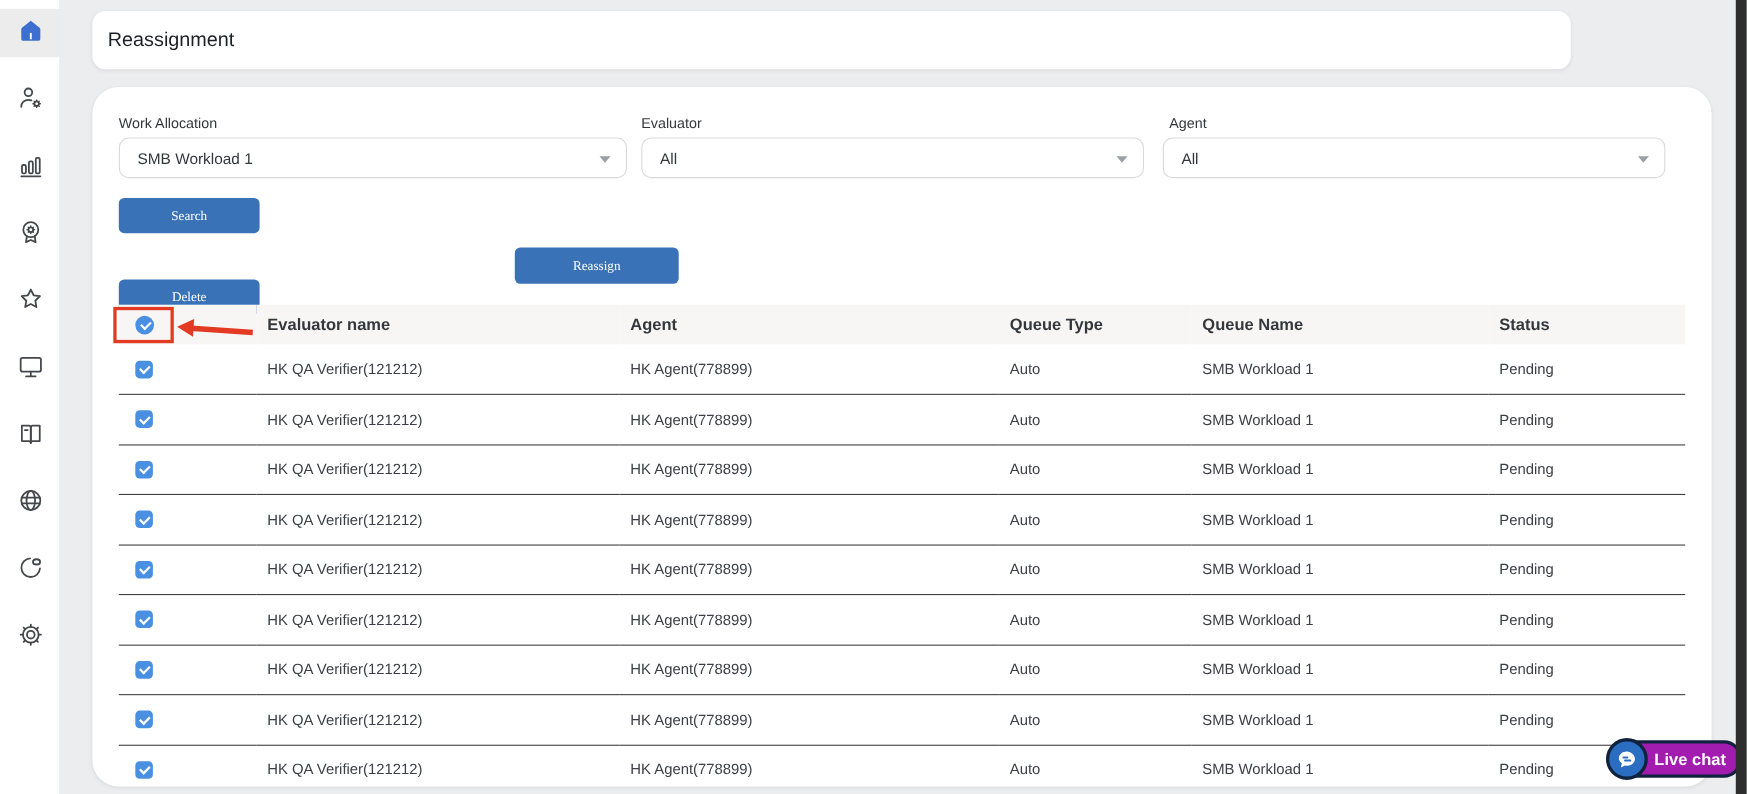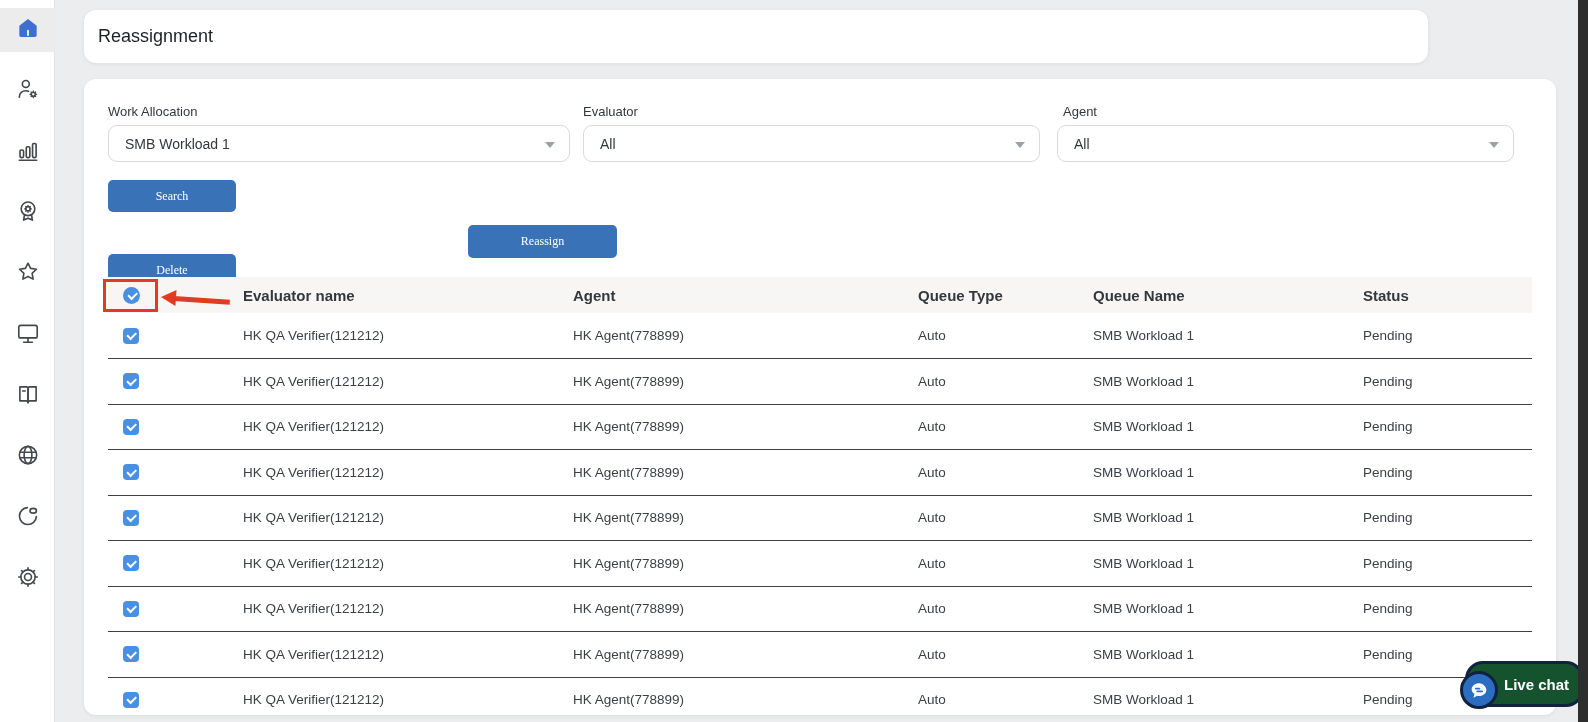--- a/index.html
+++ b/index.html
@@ -25,21 +25,21 @@
   .nav-item svg .thin { stroke-width:1.1; }
   
   .title-card {
     position:absolute; left:84px; top:10px; width:1344px; height:53px;
     background:#fff; border-radius:12px; box-shadow:0 1px 4px rgba(0,0,0,.07);
     display:flex; align-items:center; padding-left:14px;
   }
   .page-title { font-size:18px; color:#1d2025; }
   .main-card {
     position:absolute; left:84px; top:79px; width:1472px; height:636px;
-    background:#fff; border-radius:12px; box-shadow:0 1px 4px rgba(0,0,0,.07);
+    background:#fff; border-radius:24px; box-shadow:0 1px 4px rgba(0,0,0,.07);
     overflow:hidden;
     padding-left:12px;
   }
   
   .field-label { position:absolute; top:25px; font-size:13px; color:#33373c; }
   .dropdown {
     position:absolute; top:46px; height:37px;
     border:1px solid #d8d9db; border-radius:9px; background:#fff;
     display:flex; align-items:center; padding:0 16px;
     font-size:14px; color:#33373c; cursor:pointer;
@@ -78,22 +78,22 @@
   .anno-arrow { position:absolute; left:161px; top:289px; width:70px; height:16px; z-index:9; transform:rotate(4deg); transform-origin:left center; pointer-events:none; }
   .anno-arrow .head {
     position:absolute; left:0; top:0; width:0; height:0;
     border-top:8px solid transparent; border-bottom:8px solid transparent;
     border-right:15px solid #e23a23;
   }
   .anno-arrow .shaft { position:absolute; left:13px; top:5.5px; width:56px; height:5px; background:#e23a23; }
   
   .livechat { position:absolute; right:4px; bottom:13px; z-index:20; cursor:pointer; }
   .lc-pill {
-    position:absolute; right:0; bottom:2px; width:119px; height:46px;
-    background:#14532d; border:3px solid #10223e; border-radius:18px;
+    position:absolute; right:0; bottom:2px; width:119px; height:34px;
+    background:#a21caf; border:3px solid #10223e; border-radius:18px;
     display:flex; align-items:center; justify-content:flex-end; padding-right:12px;
   }
   .lc-pill span { color:#fff; font-size:15px; font-weight:bold; }
   .lc-circle {
     position:absolute; right:86px; bottom:0; width:38px; height:38px;
     background:#2b6dc0; border:3px solid #10223e; border-radius:50%;
     display:flex; align-items:center; justify-content:center;
   }
   .lc-circle svg { width:22px; height:22px; }
   

